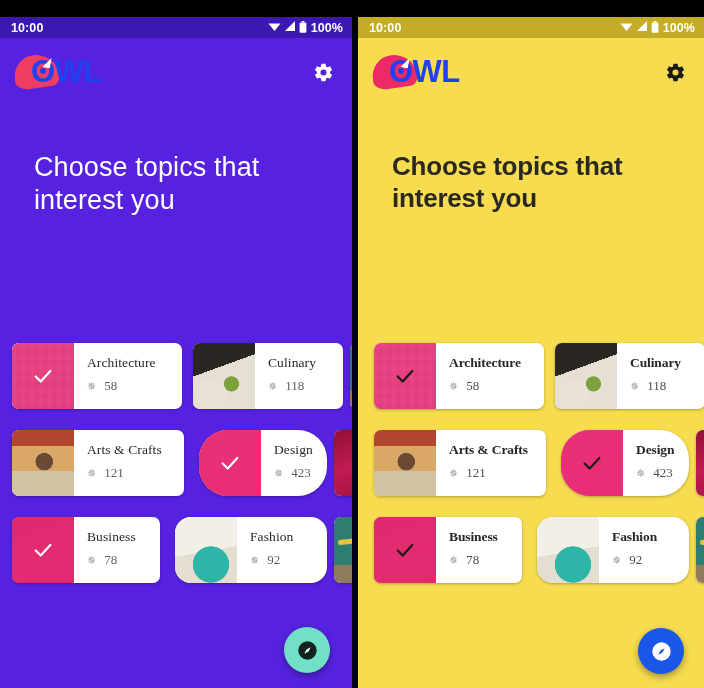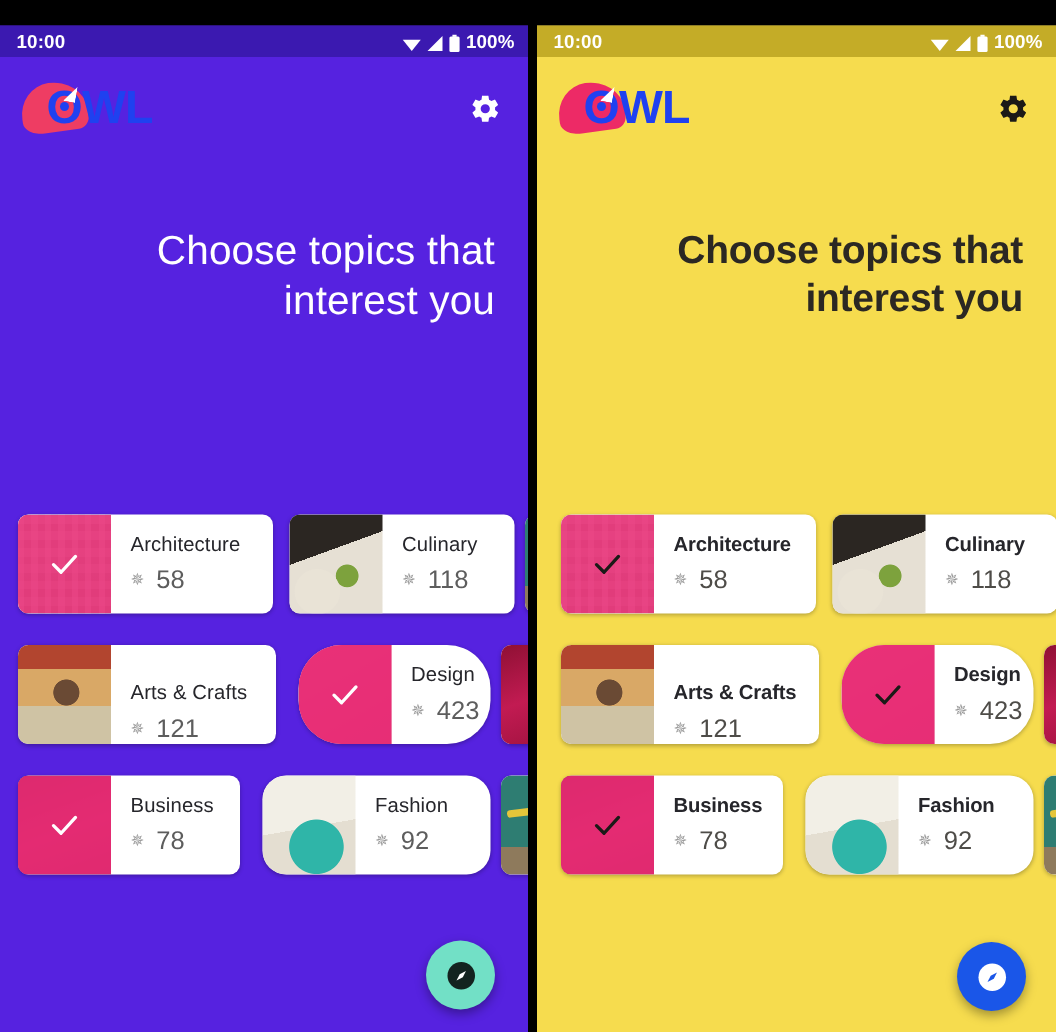--- a/index.html
+++ b/index.html
@@ -17,21 +17,21 @@
 
   
   .statusbar {
     height: 21px; width: 100%;
     display: flex; align-items: center; justify-content: space-between;
     padding: 0 9px 0 11px;
     font-size: 12.5px; font-weight: bold; letter-spacing: .1px;
   }
   .left  .statusbar { background: #3b19b0; color: #ffffff; }
   .right .statusbar { background: #c4ac27; color: #ffffff; }
-  .sb-right { display: flex; align-items: flex-end; gap: 3px; }
+  .sb-right { display: flex; align-items: flex-start; gap: 3px; }
   .sb-pct { font-size: 12.5px; font-weight: bold; margin-left: 1px; }
   .ico-wifi, .ico-sig, .ico-bat { display: block; }
 
   
   .appbar {
     height: 68px; display: flex; align-items: center;
     justify-content: space-between; padding: 0 14px 0 14px;
   }
   .logo { position: relative; width: 108px; height: 46px; }
   .logo-wing {
@@ -57,41 +57,41 @@
     position: absolute; left: 29px; top: 8px;
     width: 8px; height: 11px; background: #ffffff;
     clip-path: polygon(0 100%, 100% 0, 100% 100%);
     transform: rotate(10deg);
   }
   .gear-btn { width: 30px; height: 30px; display: flex;
               align-items: center; justify-content: center; cursor: pointer; }
 
   
   .heading {
-    padding: 45px 22px 0 24px;
-    text-align: right; line-height: 1.22;
+    padding: 45px 22px 0 34px;
+    line-height: 1.22;
   }
   .left .heading  { font-size: 27px; font-weight: normal; color: #ffffff; letter-spacing: .1px; }
   .right .heading { font-size: 26px; font-weight: bold;   color: #2b2823; letter-spacing: -.2px; }
 
   
   .grid { position: absolute; left: 0; right: 0; top: 326px; }
-  .row { display: flex; align-items: flex-start; margin-bottom: 6px; height: 81px; }
+  .row { display: flex; align-items: flex-start; margin-bottom: 6px; height: 81px; font-family: Liberation Serif, serif; }
   .left  .row { padding-left: 12px; }
   .right .row { padding-left: 16px; }
 
   .card {
     height: 66px; display: flex; border-radius: 7px; overflow: hidden;
     background: #ffffff; flex: 0 0 auto;
     box-shadow: 0 1px 3px rgba(0,0,0,.28);
     cursor: pointer; position: relative;
   }
   .card.w-arch { width: 170px; }
   .card.w-cul  { width: 150px; }
-  .card.w-arts { width: 172px; align-items: flex-end; }
+  .card.w-arts { width: 172px; }
   .card.w-des  { width: 128px; border-radius: 29px; }
   .card.w-biz  { width: 148px; }
   .card.w-fash { width: 152px; border-radius: 16px; }
   .card.w-edge { width: 34px; }
   .gap-6  { width: 7px; flex: 0 0 auto; }
   .gap-10 { width: 11px; flex: 0 0 auto; }
   .gap-14 { width: 15px; flex: 0 0 auto; }
 
   .thumb { width: 62px; height: 66px; position: relative; flex: 0 0 auto; overflow: hidden; }
   .thumb.w-edge-t { width: 34px; }
@@ -139,21 +139,21 @@
   }
   .left  .check svg { stroke: #ffffff; }
   .right .check svg { stroke: #1b1a17; }
 
   .cbody { flex: 1 1 auto; padding: 12px 0 0 13px; min-width: 0; }
   .ctitle { white-space: nowrap; }
   .left  .ctitle { font-size: 13.5px; color: #26262b; font-weight: normal; letter-spacing: .1px; }
   .right .ctitle { font-size: 13.5px; color: #26262b; font-weight: bold; letter-spacing: -.1px; }
   .cmeta { display: flex; align-items: center; gap: 8px; margin-top: 7px; }
   .grain-icon { color: #9b9b9b; font-size: 11px; line-height: 1; }
-  .ccount { font-size: 17px; color: #5d5d5d; }
+  .ccount { font-size: 13px; color: #5d5d5d; }
   .right .ccount { font-weight: normal; color: #4e4c48; }
 
   
   .fab {
     position: absolute; width: 46px; height: 46px; border-radius: 50%;
     display: flex; align-items: center; justify-content: center;
     cursor: pointer; box-shadow: 0 3px 7px rgba(0,0,0,.35);
   }
   .left  .fab { right: 22px; bottom: 32px; background: #72e0c6; }
   .right .fab { right: 20px; bottom: 31px; background: #1a56e8; }

